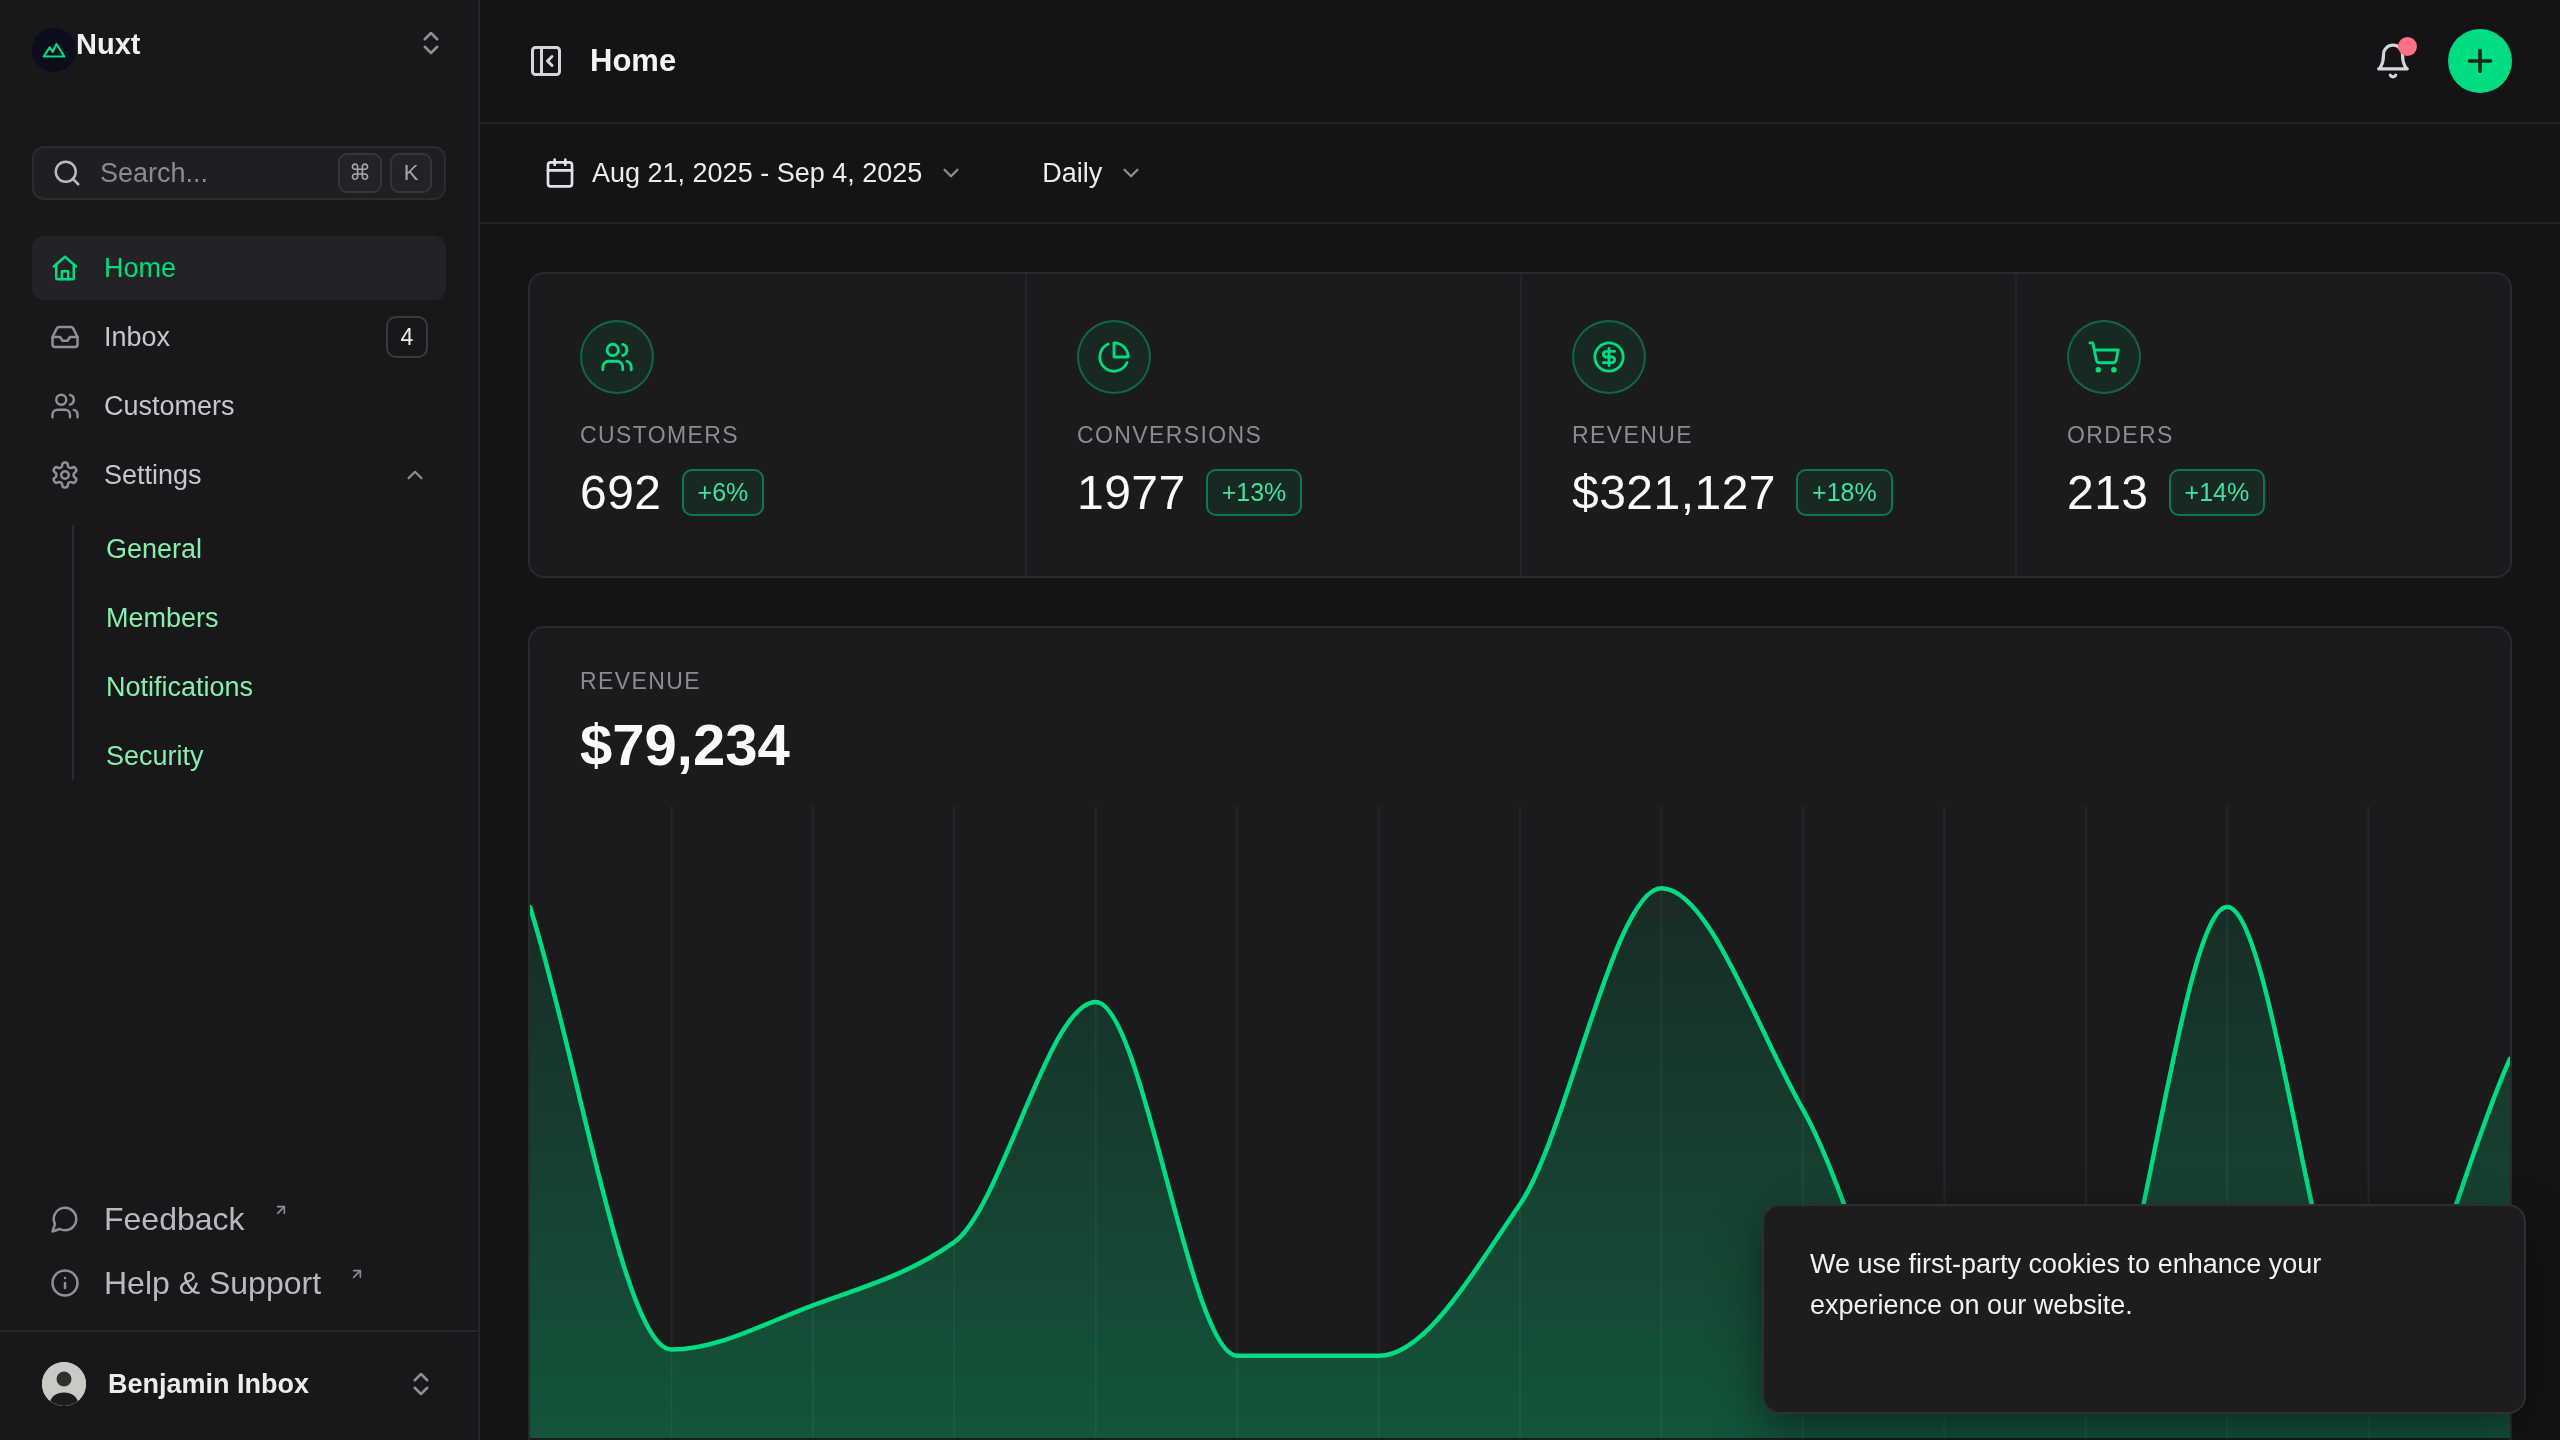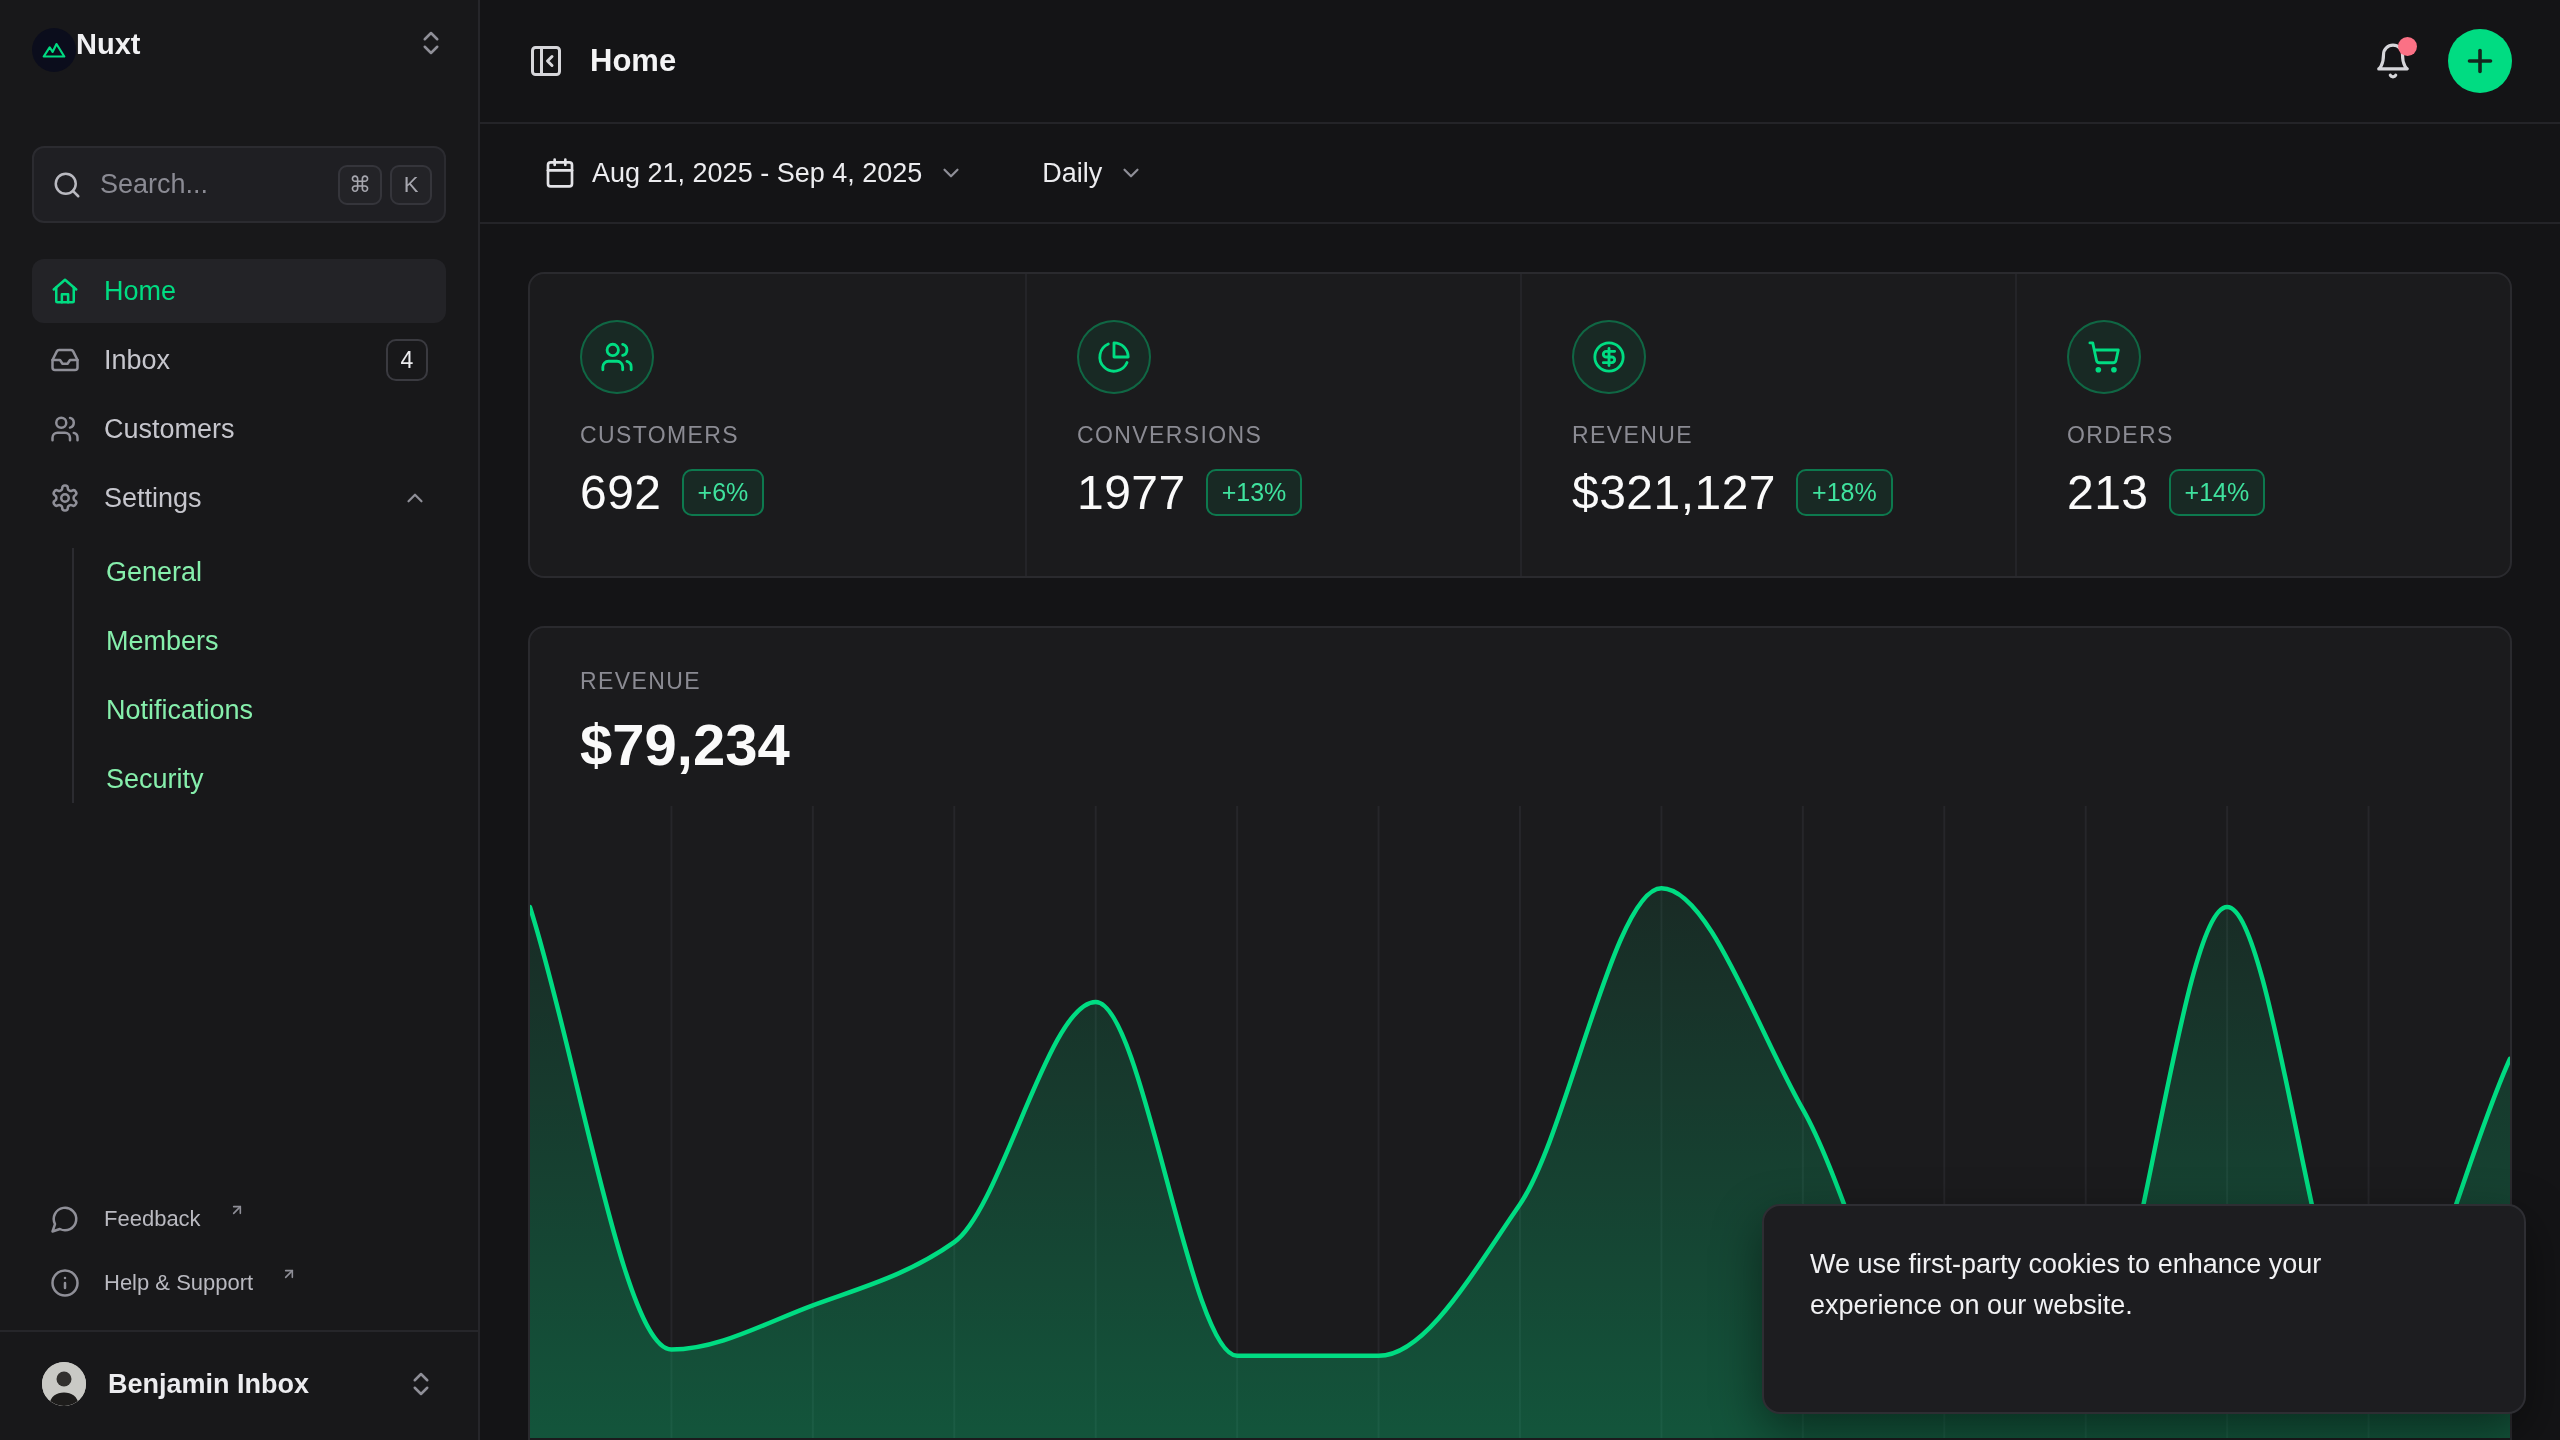--- a/index.html
+++ b/index.html
@@ -20,21 +20,21 @@
   .sidebar{
     width:480px;flex:none;background:#18181a;border-right:2px solid #26262a;
     display:flex;flex-direction:column;padding:28px 32px 20px;
   }
   .brand{display:flex;align-items:flex-start;height:64px;cursor:pointer;border-radius:12px}
   .logo{width:44px;height:44px;border-radius:50%;background:#0b0d1c;display:flex;align-items:center;justify-content:center;flex:none}
   .brand-name{font-size:29px;font-weight:600;color:#f1f1f3}
   .brand .sel{margin-left:auto;color:#8f8f98;display:flex}
 
   .searchbox{
-    margin-top:54px;height:77px;background:#1f1f23;border:2px solid #2b2b30;border-radius:12px;
+    margin-top:54px;height:54px;background:#1f1f23;border:2px solid #2b2b30;border-radius:12px;
     display:flex;align-items:center;gap:16px;padding:0 12px 0 18px;cursor:text;
   }
   .searchbox .sicon{color:#b9b9c0;display:flex;flex:none}
   .searchbox input{
     flex:1;min-width:0;background:none;border:none;outline:none;color:#ececef;
     font-size:27px;font-family:inherit;
   }
   .searchbox input::placeholder{color:#8b8b94}
   .kbds{display:flex;gap:8px}
   .kbds kbd{
@@ -55,21 +55,21 @@
     margin-left:auto;min-width:42px;height:42px;padding:0 8px;border-radius:10px;
     border:2px solid #3a3a40;color:#ececef;font-size:23px;
     display:flex;align-items:center;justify-content:center;
   }
   .chev{margin-left:auto;color:#8f8f98;display:flex}
   .subnav{position:relative;display:flex;flex-direction:column;gap:5px;margin-top:5px}
   .subnav::before{content:"";position:absolute;left:40px;top:8px;bottom:8px;width:2px;background:#2b2b30}
   .subnav-item{height:64px;display:flex;align-items:center;padding-left:74px;font-size:27px;color:#86efac;border-radius:12px;cursor:pointer}
 
   .sidebar-footer{margin-top:auto;display:flex;flex-direction:column;gap:6px}
-  .foot-item{display:flex;align-items:center;gap:24px;height:58px;padding:0 18px;color:#b9b9c0;font-size:22px;cursor:pointer;border-radius:12px}
+  .foot-item{display:flex;align-items:center;gap:24px;height:58px;padding:0 18px;color:#b9b9c0;font-size:32px;cursor:pointer;border-radius:12px}
   .foot-item .ficon{color:#8f8f98;display:flex;flex:none}
   .ext-arrow{color:#8f8f98;display:inline-flex;transform:translateY(-9px);margin-left:4px}
 
   .sidebar-sep{height:2px;background:#26262a;margin:18px -32px 0}
   .user-row{display:flex;align-items:center;gap:22px;margin-top:16px;height:72px;padding:0 10px;cursor:pointer;border-radius:12px}
   .avatar{width:44px;height:44px;border-radius:50%;overflow:hidden;flex:none;background:#cbcbc9}
   .user-name{font-size:27px;font-weight:700;color:#ececef}
   .user-row .sel{margin-left:auto;color:#8f8f98;display:flex}
 
   

